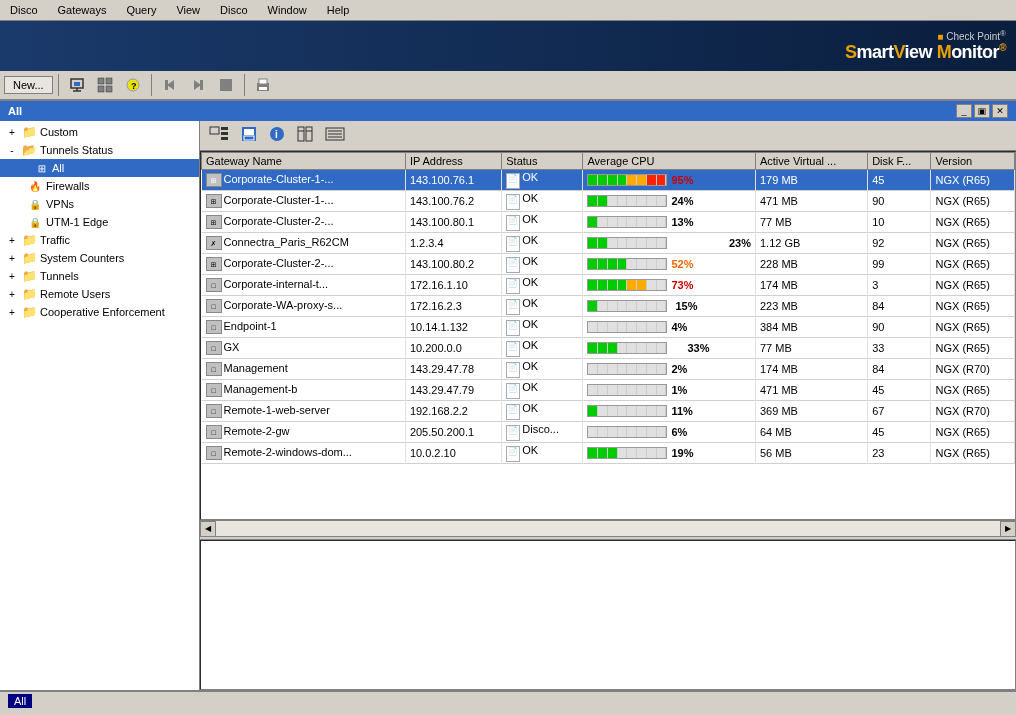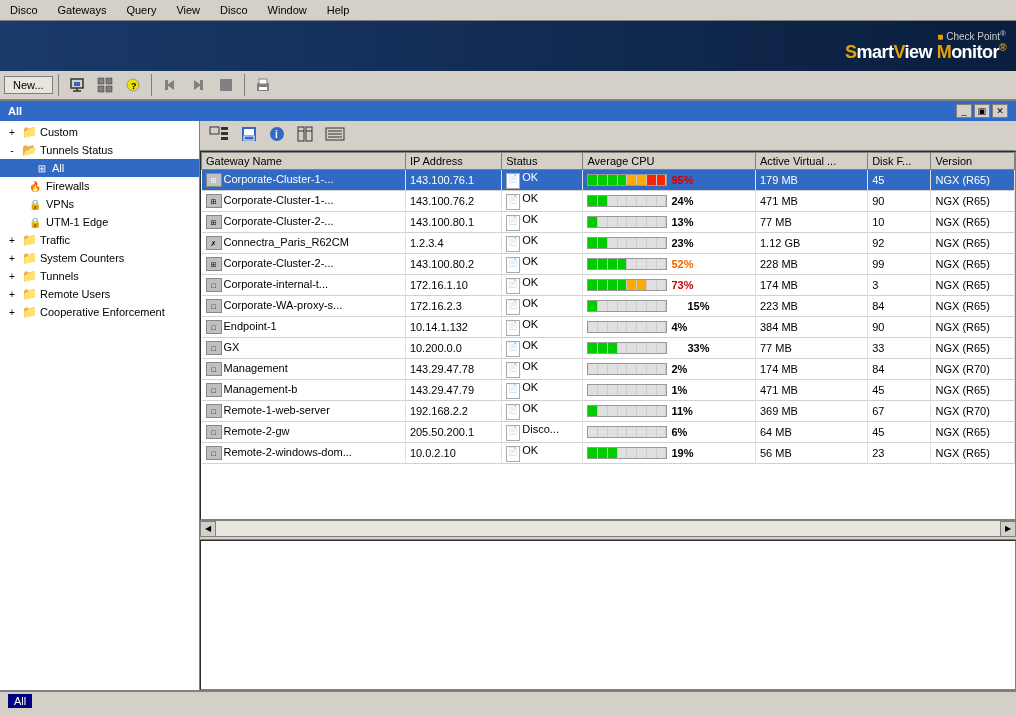--- a/index.html
+++ b/index.html
@@ -338,21 +338,21 @@
                 </td>
                 <td>77 MB</td>
                 <td>10</td>
                 <td>NGX (R65)</td>
               </tr>
               <tr>
                 <td><span style="display:inline-block;width:16px;height:14px;background:#c0c0c0;border:1px solid #888;font-size:7px;text-align:center;line-height:14px;margin-right:2px;">✗</span>Connectra_Paris_R62CM</td>
                 <td>1.2.3.4</td>
                 <td><span style="display:inline-block;width:14px;height:16px;background:white;border:1px solid #aaa;font-size:8px;text-align:center;margin-right:2px;">📄</span>OK</td>
                 <td>
-                  <div style="display:flex;align-items:center;gap:4px;">
+                  <div style="display:flex;align-items:center;gap:4px;justify-content:space-between;">
                     <div style="display:flex;height:12px;width:80px;border:1px solid #999;overflow:hidden;">
                       <div style="flex:1;height:100%;background:#00cc00;border-right:1px solid #ccc;"></div>
                       <div style="flex:1;height:100%;background:#00cc00;border-right:1px solid #ccc;"></div>
                       <div style="flex:1;height:100%;background:#e0e0e0;border-right:1px solid #ccc;"></div>
                       <div style="flex:1;height:100%;background:#e0e0e0;border-right:1px solid #ccc;"></div>
                       <div style="flex:1;height:100%;background:#e0e0e0;border-right:1px solid #ccc;"></div>
                       <div style="flex:1;height:100%;background:#e0e0e0;border-right:1px solid #ccc;"></div>
                       <div style="flex:1;height:100%;background:#e0e0e0;border-right:1px solid #ccc;"></div>
                       <div style="flex:1;height:100%;background:#e0e0e0;border-right:1px solid #ccc;"></div>
                     </div>
@@ -407,21 +407,21 @@
                 </td>
                 <td>174 MB</td>
                 <td>3</td>
                 <td>NGX (R65)</td>
               </tr>
               <tr>
                 <td><span style="display:inline-block;width:16px;height:14px;background:#c0c0c0;border:1px solid #888;font-size:7px;text-align:center;line-height:14px;margin-right:2px;">□</span>Corporate-WA-proxy-s...</td>
                 <td>172.16.2.3</td>
                 <td><span style="display:inline-block;width:14px;height:16px;background:white;border:1px solid #aaa;font-size:8px;text-align:center;margin-right:2px;">📄</span>OK</td>
                 <td>
-                  <div style="display:flex;align-items:center;gap:20px;">
+                  <div style="display:flex;align-items:center;gap:8px;">
                     <div style="display:flex;height:12px;width:80px;border:1px solid #999;overflow:hidden;">
                       <div style="flex:1;height:100%;background:#00cc00;border-right:1px solid #ccc;"></div>
                       <div style="flex:1;height:100%;background:#e0e0e0;border-right:1px solid #ccc;"></div>
                       <div style="flex:1;height:100%;background:#e0e0e0;border-right:1px solid #ccc;"></div>
                       <div style="flex:1;height:100%;background:#e0e0e0;border-right:1px solid #ccc;"></div>
                       <div style="flex:1;height:100%;background:#e0e0e0;border-right:1px solid #ccc;"></div>
                       <div style="flex:1;height:100%;background:#e0e0e0;border-right:1px solid #ccc;"></div>
                       <div style="flex:1;height:100%;background:#e0e0e0;border-right:1px solid #ccc;"></div>
                       <div style="flex:1;height:100%;background:#e0e0e0;border-right:1px solid #ccc;"></div>
                     </div>

